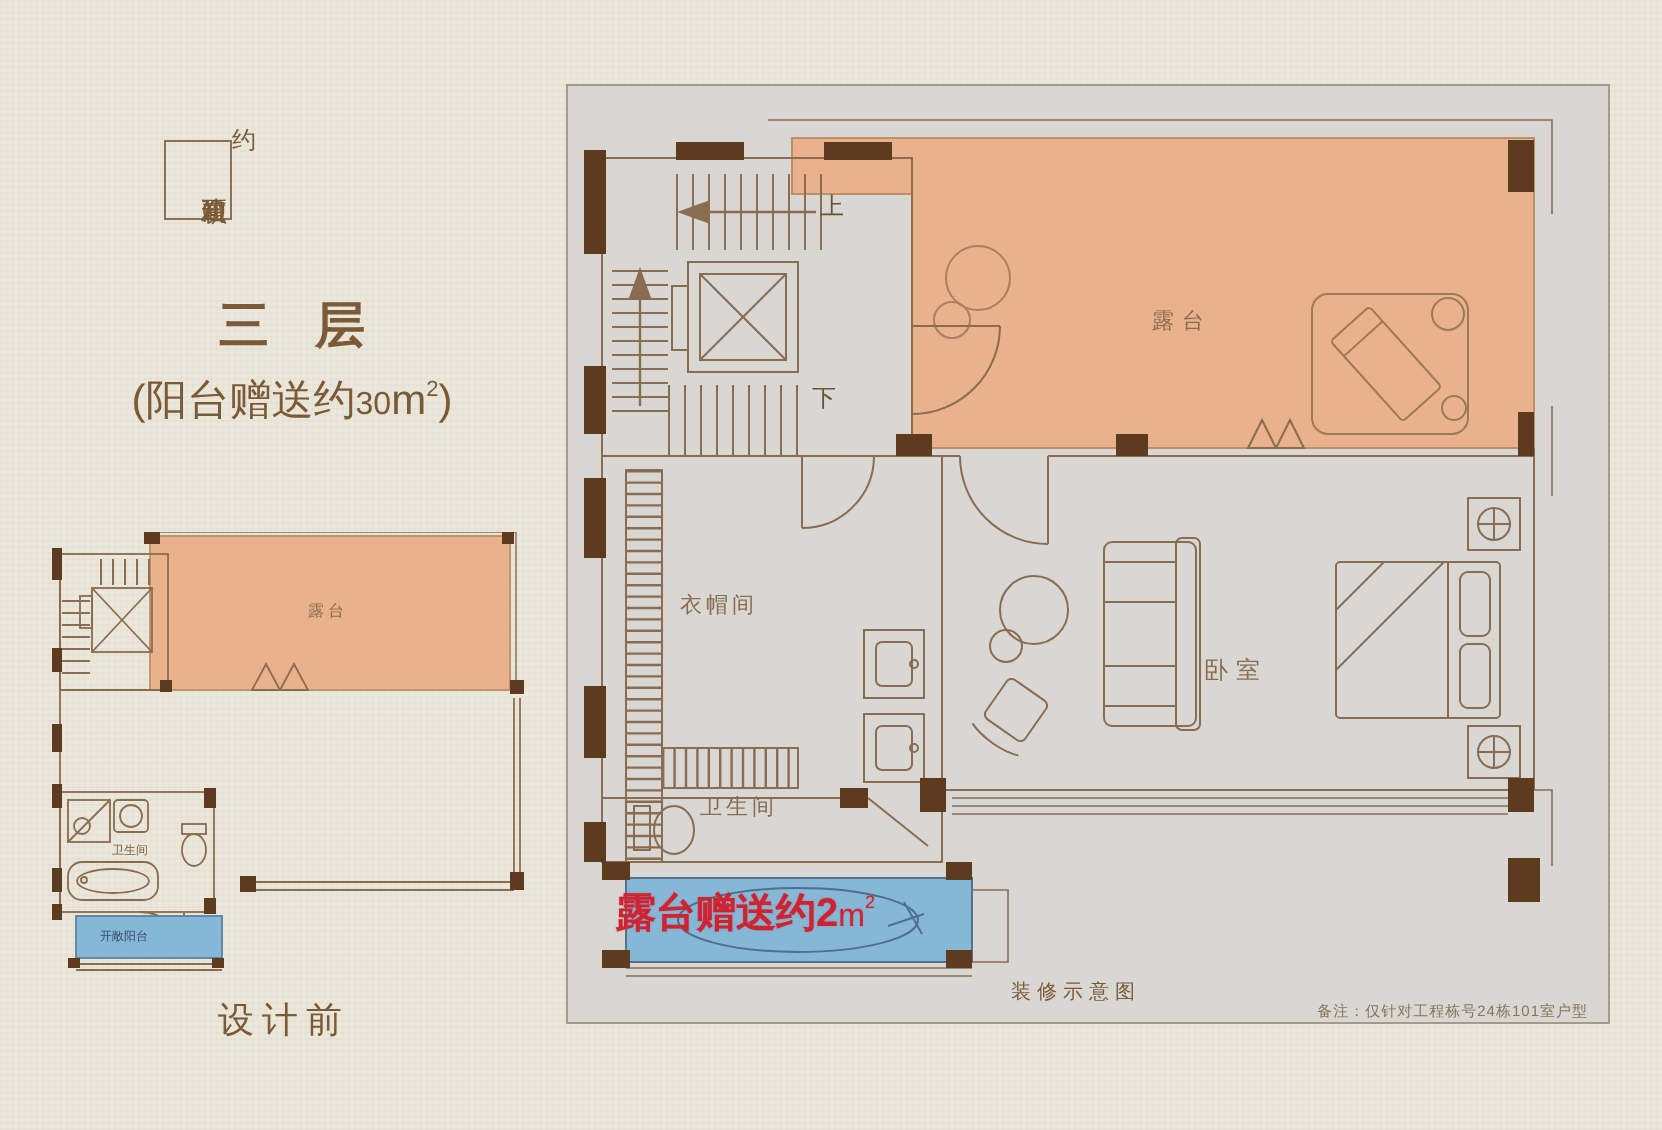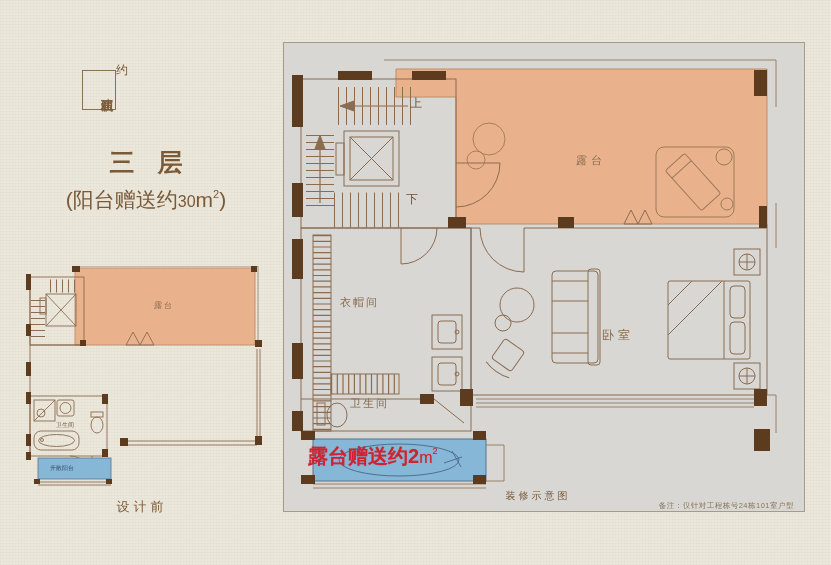--- a/index.html
+++ b/index.html
@@ -43,21 +43,21 @@
   .banner-balcony .unit{font-size:16px;font-weight:normal;}
   .banner-balcony .sup{font-size:9px;vertical-align:9px;font-weight:normal;}
   .panel-caption{position:absolute;left:184px;top:446px;width:140px;text-align:center;
     font-size:10px;letter-spacing:3px;color:var(--text-brown);}
   .panel-note{position:absolute;right:10px;top:458px;font-size:7.5px;letter-spacing:0.5px;
     color:var(--note-brown);}
   
   .small-plan{left:26px;top:266px;width:240px;height:225px;}
   .small-plan .plan-label{font-size:8px;letter-spacing:2px;}
   .small-label-tiny{position:absolute;font-size:6px;letter-spacing:0;color:#7a6248;white-space:nowrap;}
-  .small-caption{left:96px;top:498px;width:92px;text-align:center;font-size:13px;
+  .small-caption{left:96px;top:498px;width:92px;text-align:center;font-size:18px;
     letter-spacing:4px;color:var(--text-brown);}
   svg{display:block;}
 </style>
 </head>
 <body>
 
 <div class="page">
 
   <div class="abs area-badge">建筑面积</div>
   <div class="abs area-approx">约</div>

